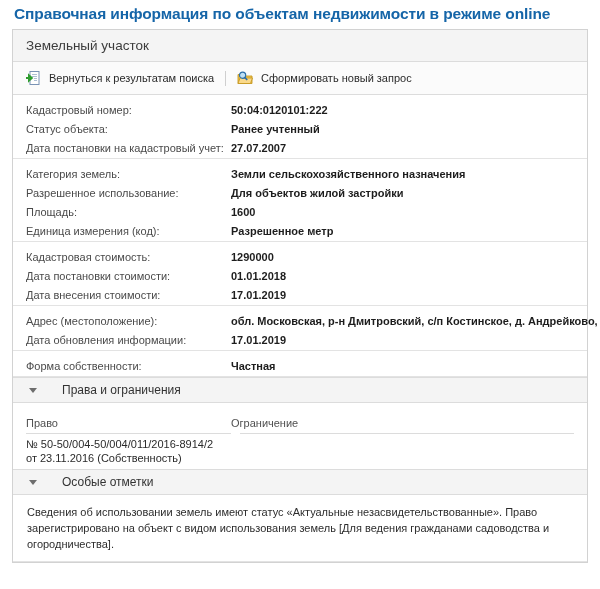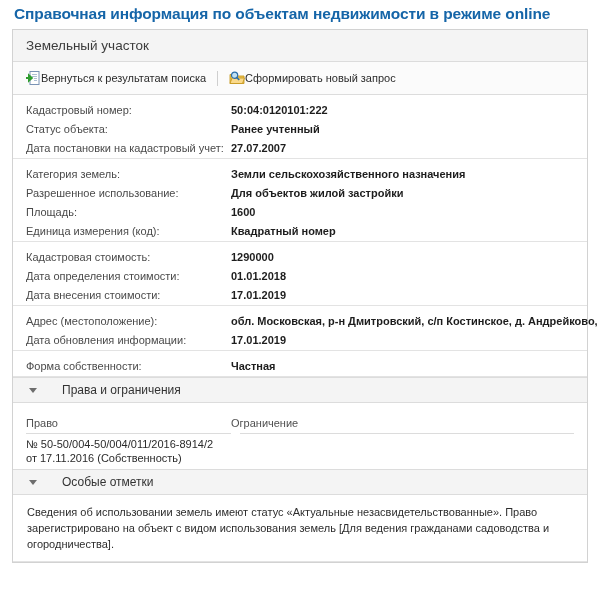--- a/index.html
+++ b/index.html
@@ -52,21 +52,21 @@
     border-bottom: 1px solid #dcdcdc;
     padding: 5px 0 5px 9px;
     display: flex;
     align-items: center;
     height: 22px;
     box-sizing: content-box;
   }
   .tool-btn {
     display: flex;
     align-items: center;
-    gap: 0;
+    gap: 8px;
     font-size: 11px;
     color: #2b2b2b;
     white-space: nowrap;
     padding: 1px 3px;
     cursor: default;
   }
   .tool-sep {
     width: 1px;
     height: 15px;
     background: #cfcfcf;
@@ -223,31 +223,31 @@
         <div class="row">
           <span class="lbl">Разрешенное использование:</span>
           <span class="val">Для объектов жилой застройки</span>
         </div>
         <div class="row">
           <span class="lbl">Площадь:</span>
           <span class="val">1600</span>
         </div>
         <div class="row">
           <span class="lbl">Единица измерения (код):</span>
-          <span class="val">Квадратный номер</span>
+          <span class="val">Разрешенное метр</span>
         </div>
       </div>
 
       <div class="grp">
         <div class="row">
           <span class="lbl">Кадастровая стоимость:</span>
           <span class="val">1290000</span>
         </div>
         <div class="row">
-          <span class="lbl">Дата определения стоимости:</span>
+          <span class="lbl">Дата постановки стоимости:</span>
           <span class="val">01.01.2018</span>
         </div>
         <div class="row">
           <span class="lbl">Дата внесения стоимости:</span>
           <span class="val">17.01.2019</span>
         </div>
       </div>
 
       <div class="grp">
         <div class="row">
@@ -279,21 +279,21 @@
         <span class="c1">Право</span>
         <span class="c2">Ограничение</span>
       </div>
       <div class="rt-divider">
         <span class="d1"></span>
         <span class="d2"></span>
       </div>
       <div class="rt-row">
         <span class="c1">
           <span>№ 50-50/004-50/004/011/2016-8914/2</span><br>
-          <span>от 17.11.2016  (Собственность)</span>
+          <span>от 23.11.2016  (Собственность)</span>
         </span>
         <span class="c2"></span>
       </div>
     </div>
 
     <div class="section-head">
       <span class="tri"></span>
       <span>Особые отметки</span>
     </div>
 

